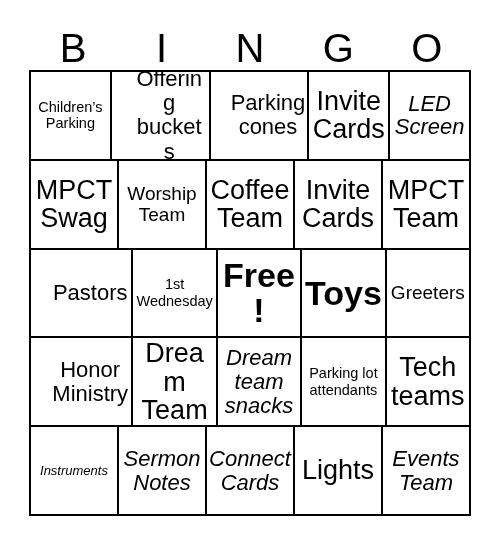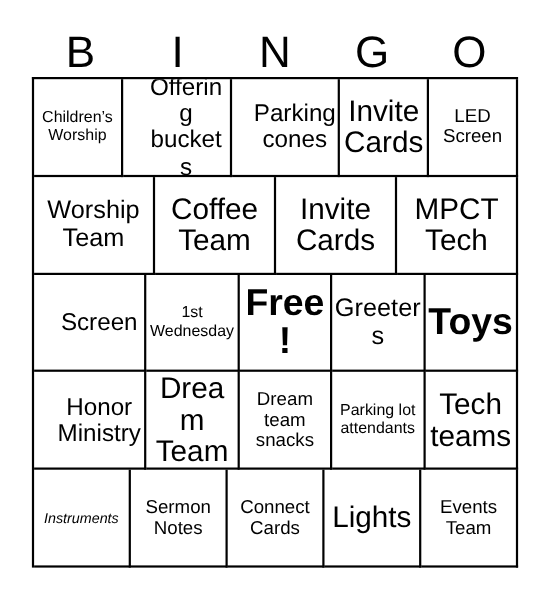--- a/index.html
+++ b/index.html
@@ -69,89 +69,92 @@
     padding: 1px 2px;
     line-height: 1.06;
     color: #000000;
     overflow: hidden;
     word-break: break-word;
   }
 
   
   .sz-xs  { font-size: 13px; line-height: 1.18; font-style: italic; }
   .sz-sm  { font-size: 14.5px; line-height: 1.15; }
-  .sz-md  { font-size: 23px; line-height: 1.12; }
+  .sz-md  { font-size: 19px; line-height: 1.12; }
   .sz-lg  { font-size: 22px; line-height: 1.10; padding-left: 20px; }
-  .sz-xl  { font-size: 17px; line-height: 1.08; }
+  .sz-xl  { font-size: 22px; line-height: 1.08; font-style: italic; }
   .sz-xxl { font-size: 27px; line-height: 1.05; }
   .sz-free{ font-size: 34px; line-height: 1.02; font-weight: bold; }
 </style>
 </head>
 <body>
 
 <div class="bingo-card">
 
   <div class="header-row">
     <div class="header-cell">B</div>
     <div class="header-cell">I</div>
     <div class="header-cell">N</div>
     <div class="header-cell">G</div>
     <div class="header-cell">O</div>
   </div>
 
   <div class="grid">
 
     <div class="grid-row">
       <div class="cell sz-sm">
-          <span>Children’s Worship</span>
+          <span>Children’s Parking</span>
         </div>
       <div class="cell sz-lg">
           <span>Offering buckets</span>
         </div>
       <div class="cell sz-lg">
           <span>Parking cones</span>
         </div>
       <div class="cell sz-xxl">
           <span>Invite Cards</span>
         </div>
       <div class="cell sz-xl">
           <span>LED Screen</span>
         </div>
     </div>
 
     <div class="grid-row">
+      <div class="cell sz-xxl">
+          <span>MPCT Swag</span>
+        </div>
       <div class="cell sz-md">
           <span>Worship Team</span>
         </div>
       <div class="cell sz-xxl">
           <span>Coffee Team</span>
         </div>
       <div class="cell sz-xxl">
           <span>Invite Cards</span>
         </div>
       <div class="cell sz-xxl">
-          <span>MPCT Tech</span>
+          <span>MPCT Team</span>
         </div>
     </div>
 
     <div class="grid-row">
       <div class="cell sz-lg">
-          <span>Screen</span>
+          <span>Pastors</span>
         </div>
       <div class="cell sz-sm">
           <span>1st Wednesday</span>
         </div>
       <div class="cell sz-free">
           <span>Free!</span>
         </div>
+      <div class="cell sz-free">
+          <span>Toys</span>
+        </div>
       <div class="cell sz-md">
           <span>Greeters</span>
-        </div>
-      <div class="cell sz-free">
-          <span>Toys</span>
         </div>
     </div>
 
     <div class="grid-row">
       <div class="cell sz-lg">
           <span>Honor Ministry</span>
         </div>
       <div class="cell sz-xxl">
           <span>Dream Team</span>
         </div>

